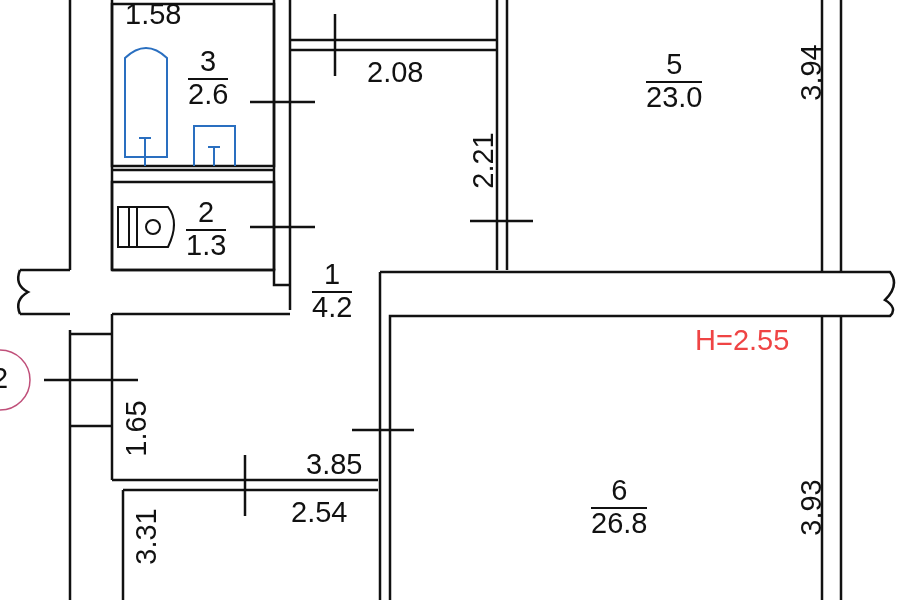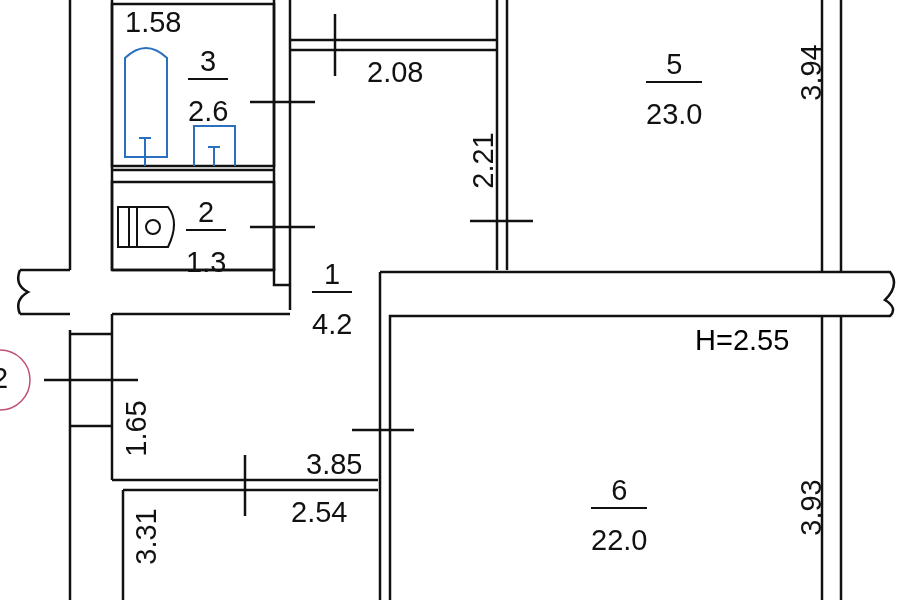--- a/index.html
+++ b/index.html
@@ -1,23 +1,23 @@
 <!DOCTYPE html>
 <html><head>
 <meta charset="utf-8">
 <style>
   html,body{margin:0;padding:0;background:#fff;}
   body{width:900px;height:600px;overflow:hidden;position:relative;font-family:"Liberation Sans",sans-serif;}
   svg{position:absolute;left:0;top:0;}
   .lbl{position:absolute;color:#111;font-size:29px;line-height:1;white-space:nowrap;}
   .frac{position:absolute;text-align:center;color:#111;font-size:29px;line-height:1;}
   .frac .num{display:block;padding:0 4px 2px 4px;border-bottom:2px solid #111;}
-  .frac .den{display:block;padding-top:17px;}
+  .frac .den{display:block;padding-top:0;}
   .rot{transform:rotate(-90deg);transform-origin:center center;}
-  .blue{color:#000000;}
+  .blue{color:#ef4444;}
 </style>
 </head>
 <body>
 
 <svg width="900" height="600" viewBox="0 0 900 600">
   <g stroke="#111" stroke-width="2.5" fill="none">
 
     <line x1="70" y1="0" x2="70" y2="270"></line>
     <line x1="70" y1="330" x2="70" y2="600"></line>
 
@@ -75,21 +75,21 @@
   <g stroke="#111" stroke-width="2" fill="none">
     <path d="M118,207 L168,207 Q180,222 168,247 L118,247 Z"></path>
     <line x1="129" y1="207" x2="129" y2="247"></line>
       <line x1="137" y1="207" x2="137" y2="247"></line>
     <circle cx="153" cy="227" r="7"></circle>
   </g>
 
   <circle cx="0" cy="380" r="30" stroke="#c0507a" stroke-width="1.5" fill="none"></circle>
 </svg>
 
-<div class="lbl" style="left:125px;top:8px">1.58</div>
+<div class="lbl" style="left:125px;top:0">1.58</div>
 <div class="frac" style="left:188px;top:47px">
   <span class="num">3</span>
   <span class="den">2.6</span>
 </div>
 <div class="frac" style="left:186px;top:198px">
   <span class="num">2</span>
   <span class="den">1.3</span>
 </div>
 <div class="lbl" style="left:367px;top:58px">2.08</div>
 <div class="lbl rot" style="left:455px;top:146px">2.21</div>
@@ -103,15 +103,15 @@
 </div>
 <div class="lbl rot" style="left:783px;top:58px">3.94</div>
 <div class="lbl blue" style="left:695px;top:326px">H=2.55</div>
 <div class="lbl" style="left:-8px;top:364px">2</div>
 <div class="lbl rot" style="left:108px;top:414px">1.65</div>
 <div class="lbl" style="left:306px;top:450px">3.85</div>
 <div class="lbl" style="left:291px;top:498px">2.54</div>
 <div class="lbl rot" style="left:118px;top:522px">3.31</div>
 <div class="frac" style="left:591px;top:476px">
   <span class="num">6</span>
-  <span class="den">22.0</span>
+  <span class="den">26.8</span>
 </div>
 <div class="lbl rot" style="left:783px;top:493px">3.93</div>
 
 </body></html>

